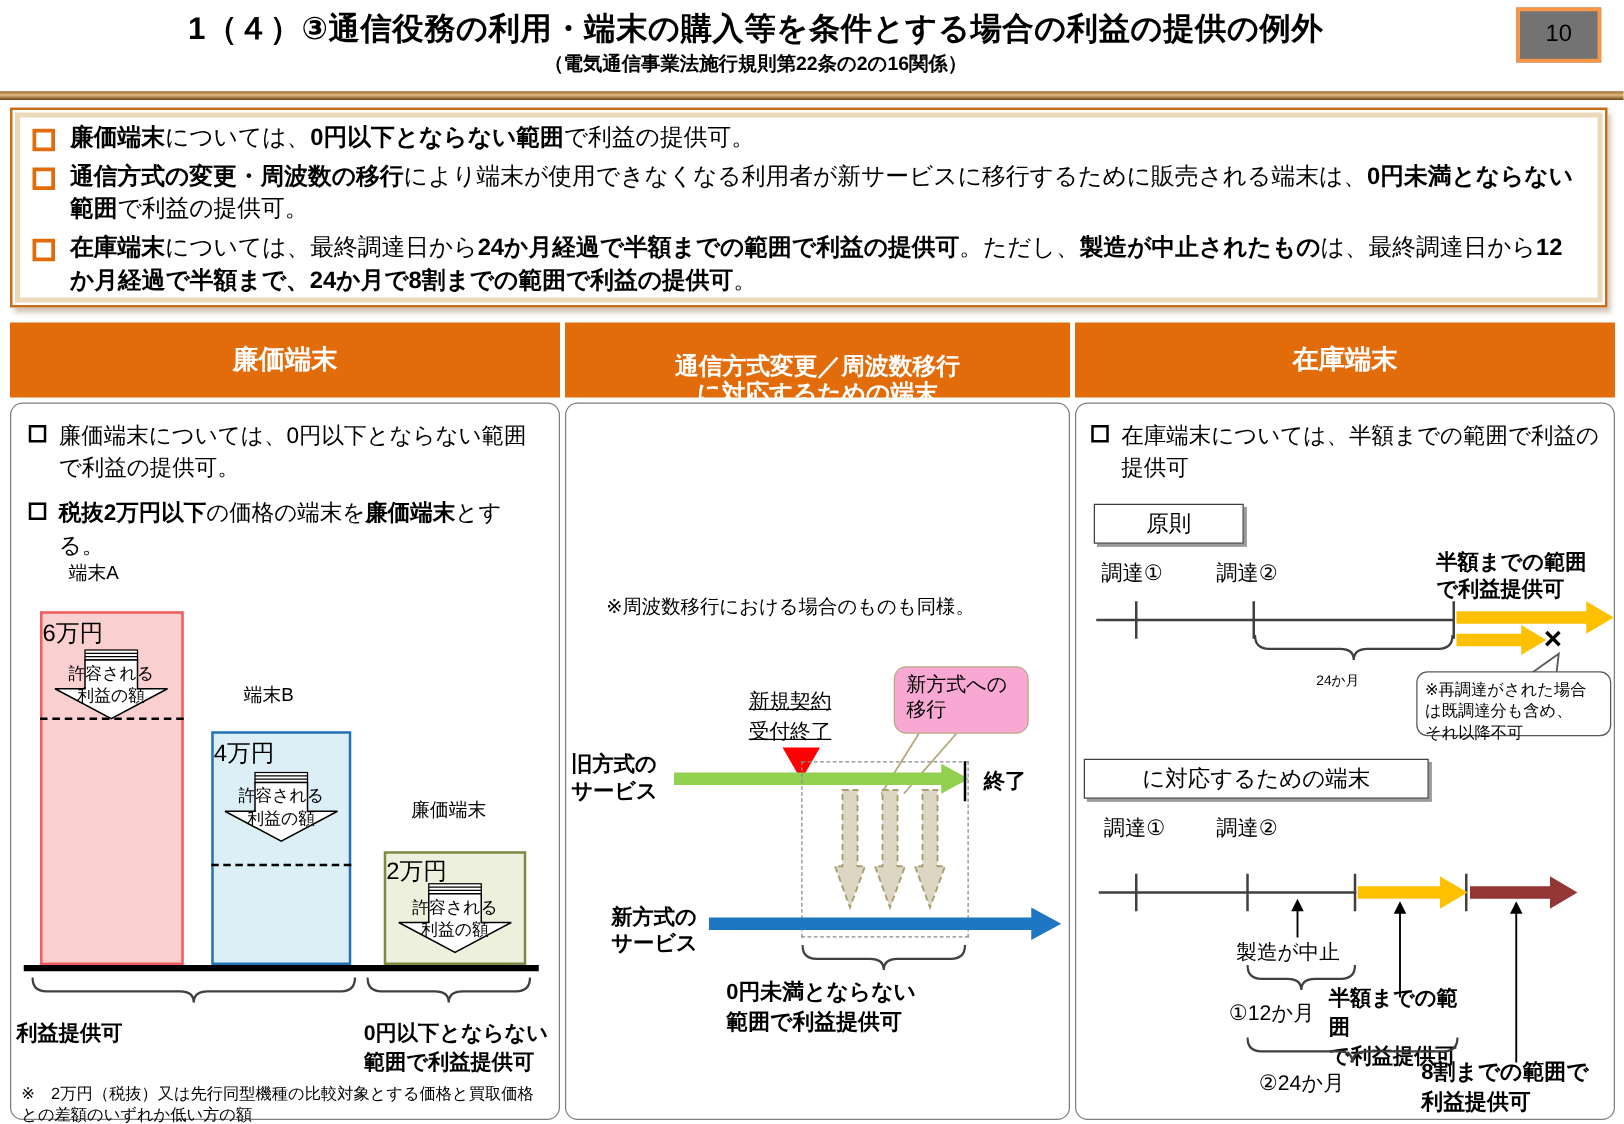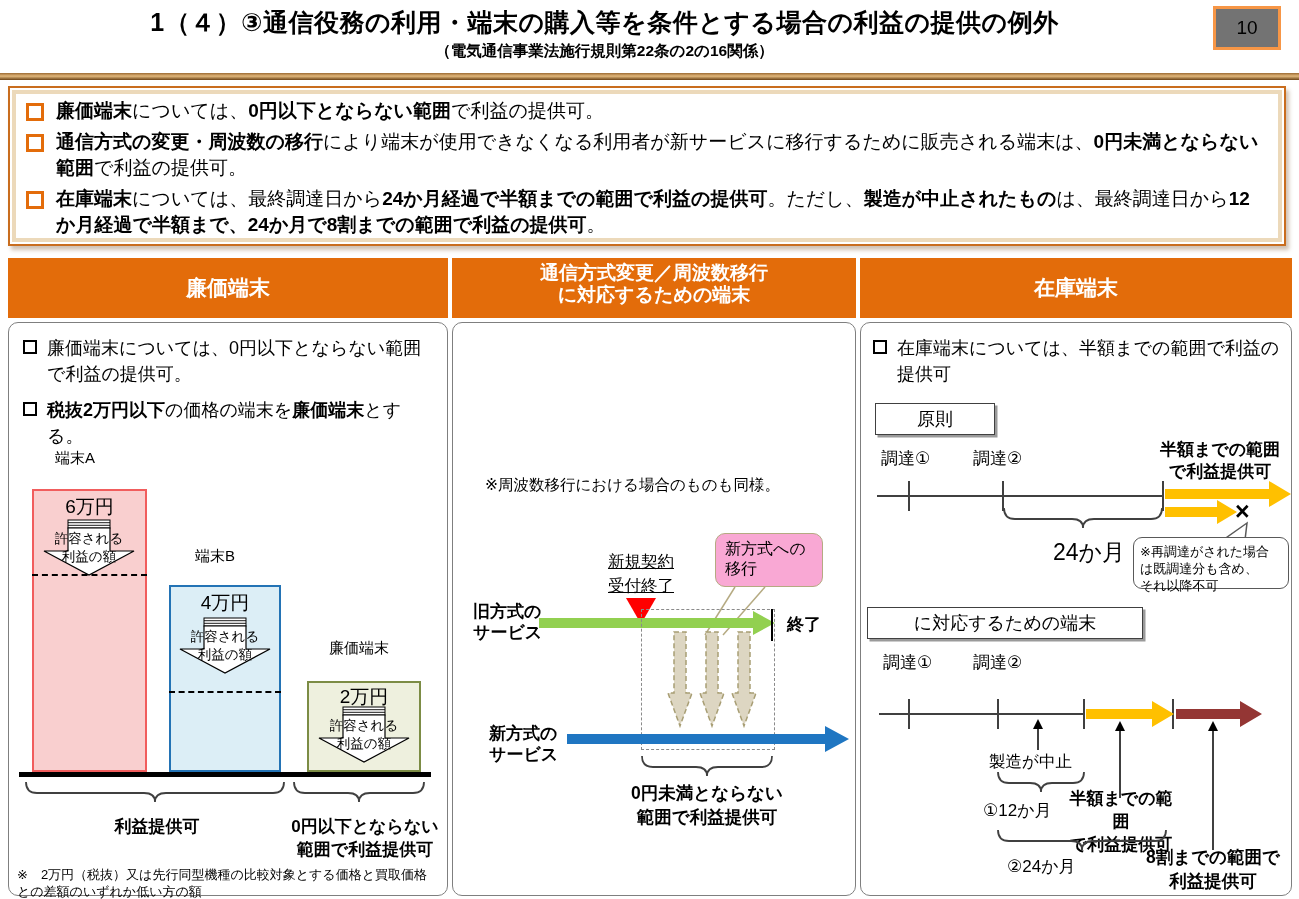--- a/index.html
+++ b/index.html
@@ -1,41 +1,41 @@
 <!DOCTYPE html>
 <html><head>
 <meta charset="utf-8">
 <style>
   html,body{margin:0;padding:0;background:#fff;}
   body{width:1299px;height:899px;position:relative;overflow:hidden;
        font-family:"Liberation Sans","DejaVu Sans",sans-serif;color:#000;}
   .abs{position:absolute;}
   .b{font-weight:bold;}
-  .ctr{text-align:center;}
+  .ctr{}
   
   .title{left:0;right:90px;top:6px;font-size:25px;font-weight:bold;text-align:center;letter-spacing:0.5px;}
   .subtitle{left:0;right:90px;top:41px;font-size:15.5px;font-weight:bold;text-align:center;}
   .pagebox{left:1213px;top:6px;width:62px;height:38px;border:3px solid #F79646;
            font-size:19px;line-height:38px;text-align:center;background:#737373;}
   .hrule{left:0;width:1299px;top:73px;height:7px;
          background:linear-gradient(180deg,#9c6b33,#e2b87c 45%,#6b4316);}
   
   .sumbox{left:8px;top:86px;width:1278px;height:160px;background:#fff;
           border:2px solid #c96d1e;
           box-shadow:inset 0 0 0 2px #ffffff, inset 0 0 0 6px #ecd9ba, 3px 4px 4px rgba(120,80,40,.35);
           padding:10px 16px 0 16px;box-sizing:border-box;}
   .sumrow{display:flex;gap:12px;margin-bottom:5px;font-size:19px;line-height:26px;}
   .sq{flex:none;width:12px;height:12px;border:3.5px solid #E36C0A;margin-top:5px;}
   .sqb{flex:none;width:10px;height:10px;border:2.5px solid #000;margin-top:5px;}
   
   .col{position:absolute;top:258px;}
   .colhead{position:absolute;left:0;right:0;top:0;height:60px;background:#E36C0A;color:#fff;
            font-weight:bold;text-align:center;}
   .colhead .one{line-height:60px;font-size:21px;}
-  .colhead .two{padding-top:4px;font-size:19px;line-height:22px;}
+  .colhead .two{padding-top:25px;font-size:19px;line-height:22px;}
   .colbody{position:absolute;left:0;right:0;top:64px;height:574px;background:#fff;
            border:1.5px solid #7f7f7f;border-radius:10px;box-sizing:border-box;}
   .cbul{display:flex;gap:10px;position:absolute;}
   .bar{position:absolute;box-sizing:border-box;}
   .dash{position:absolute;border-top:2.5px dashed #000;left:-2px;right:-2px;}
   .brace path{stroke:#404040;stroke-width:1.8;fill:none;}
   .tick{position:absolute;width:2px;background:#404040;}
   .tline{position:absolute;height:2px;background:#404040;}
   .boxlabel{position:absolute;border:1.6px solid #404040;background:#fff;text-align:center;
             box-shadow:2.5px 2.5px 0 #9a9a9a;font-size:18px;}
@@ -166,21 +166,21 @@
     </svg>
 
     <div class="abs ctr" style="left:146px;top:226px;width:84px;font-size:16.5px;line-height:24px;text-decoration:underline;">
       <div>新規契約</div>
       <div>受付終了</div>
     </div>
     <svg class="abs" style="left:172px;top:274px;" width="32" height="28">
       <polygon points="1,1 31,1 16,27" fill="#FF0000"></polygon>
     </svg>
 
-    <div class="abs b" style="left:4px;top:278px;width:86px;font-size:17px;line-height:21px;margin-left:16px;">
+    <div class="abs b" style="left:4px;top:278px;width:86px;font-size:17px;line-height:21px;">
       <div>旧方式の</div>
       <div>サービス</div>
     </div>
     <svg class="abs" style="left:86px;top:287px;" width="238" height="26">
       <polygon points="0,8 214,8 214,1 236,13 214,25 214,18 0,18" fill="#92D050"></polygon>
     </svg>
     <div class="abs b" style="left:334px;top:290px;font-size:17px;">終了</div>
 
     <div class="abs" style="left:188px;top:286px;width:132px;height:139px;border:1.5px dashed #8a8a8a;"></div>
     <div class="abs" style="left:318px;top:286px;width:2px;height:32px;background:#000;"></div>
@@ -242,21 +242,21 @@
       <polygon points="0,10 104,10 104,2 126,15 104,28 104,20 0,20" fill="#FFC000"></polygon>
     </svg>
     <svg class="abs" style="left:304px;top:176px;" width="74" height="26">
       <polygon points="0,8 52,8 52,1 72,13 52,25 52,18 0,18" fill="#FFC000"></polygon>
     </svg>
     <div class="abs b" style="left:374px;top:174px;font-size:25px;">×</div>
 
     <svg class="abs brace" style="left:142px;top:184px;" width="160" height="22">
       <path d="M1,1 Q1,12 12,12 L69,12 Q80,12 80,21 Q80,12 91,12 L148,12 Q159,12 159,1"></path>
     </svg>
-    <div class="abs" style="left:192px;top:214px;font-size:23px;">24か月</div>
+    <div class="abs" style="left:192px;top:214px;font-size:11px;">24か月</div>
 
     <svg class="abs" style="left:352px;top:198px;" width="46" height="20">
       <polygon points="34,2 10,19 32,19" fill="#fff" stroke="#595959" stroke-width="1.5"></polygon>
     </svg>
     <div class="bubble" style="left:272px;top:214px;width:156px;height:52px;">
       <div>※再調達がされた場合</div>
       <div>は既調達分も含め、</div>
       <div>それ以降不可</div>
     </div>
 

